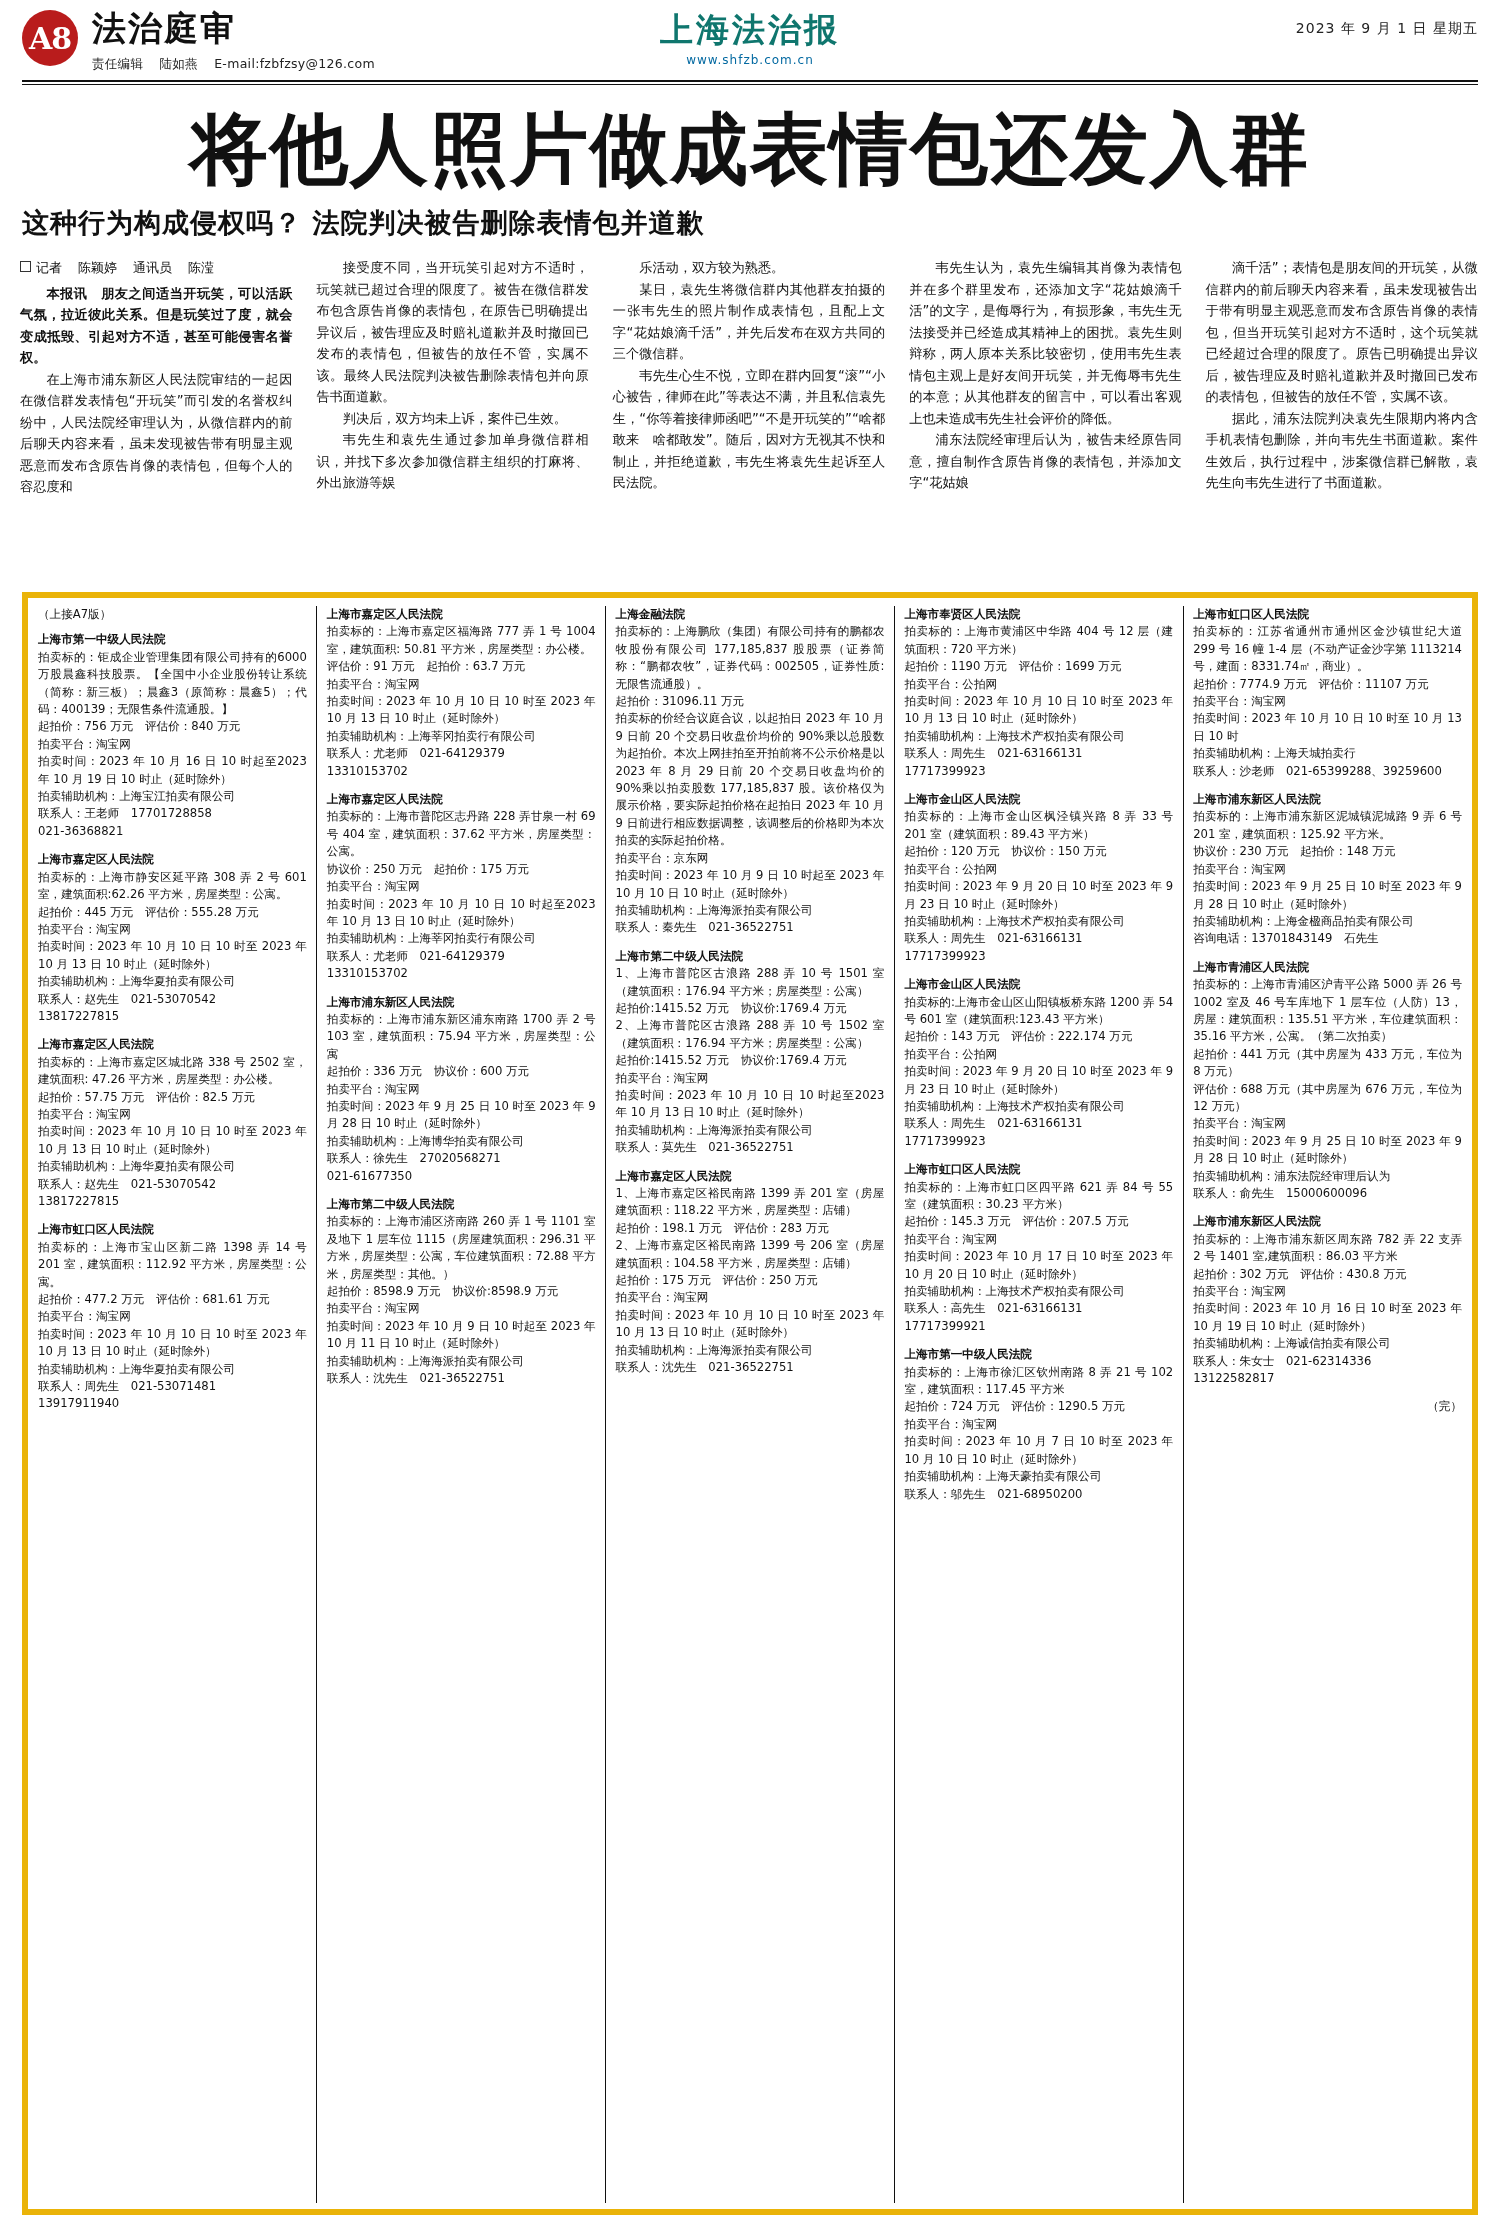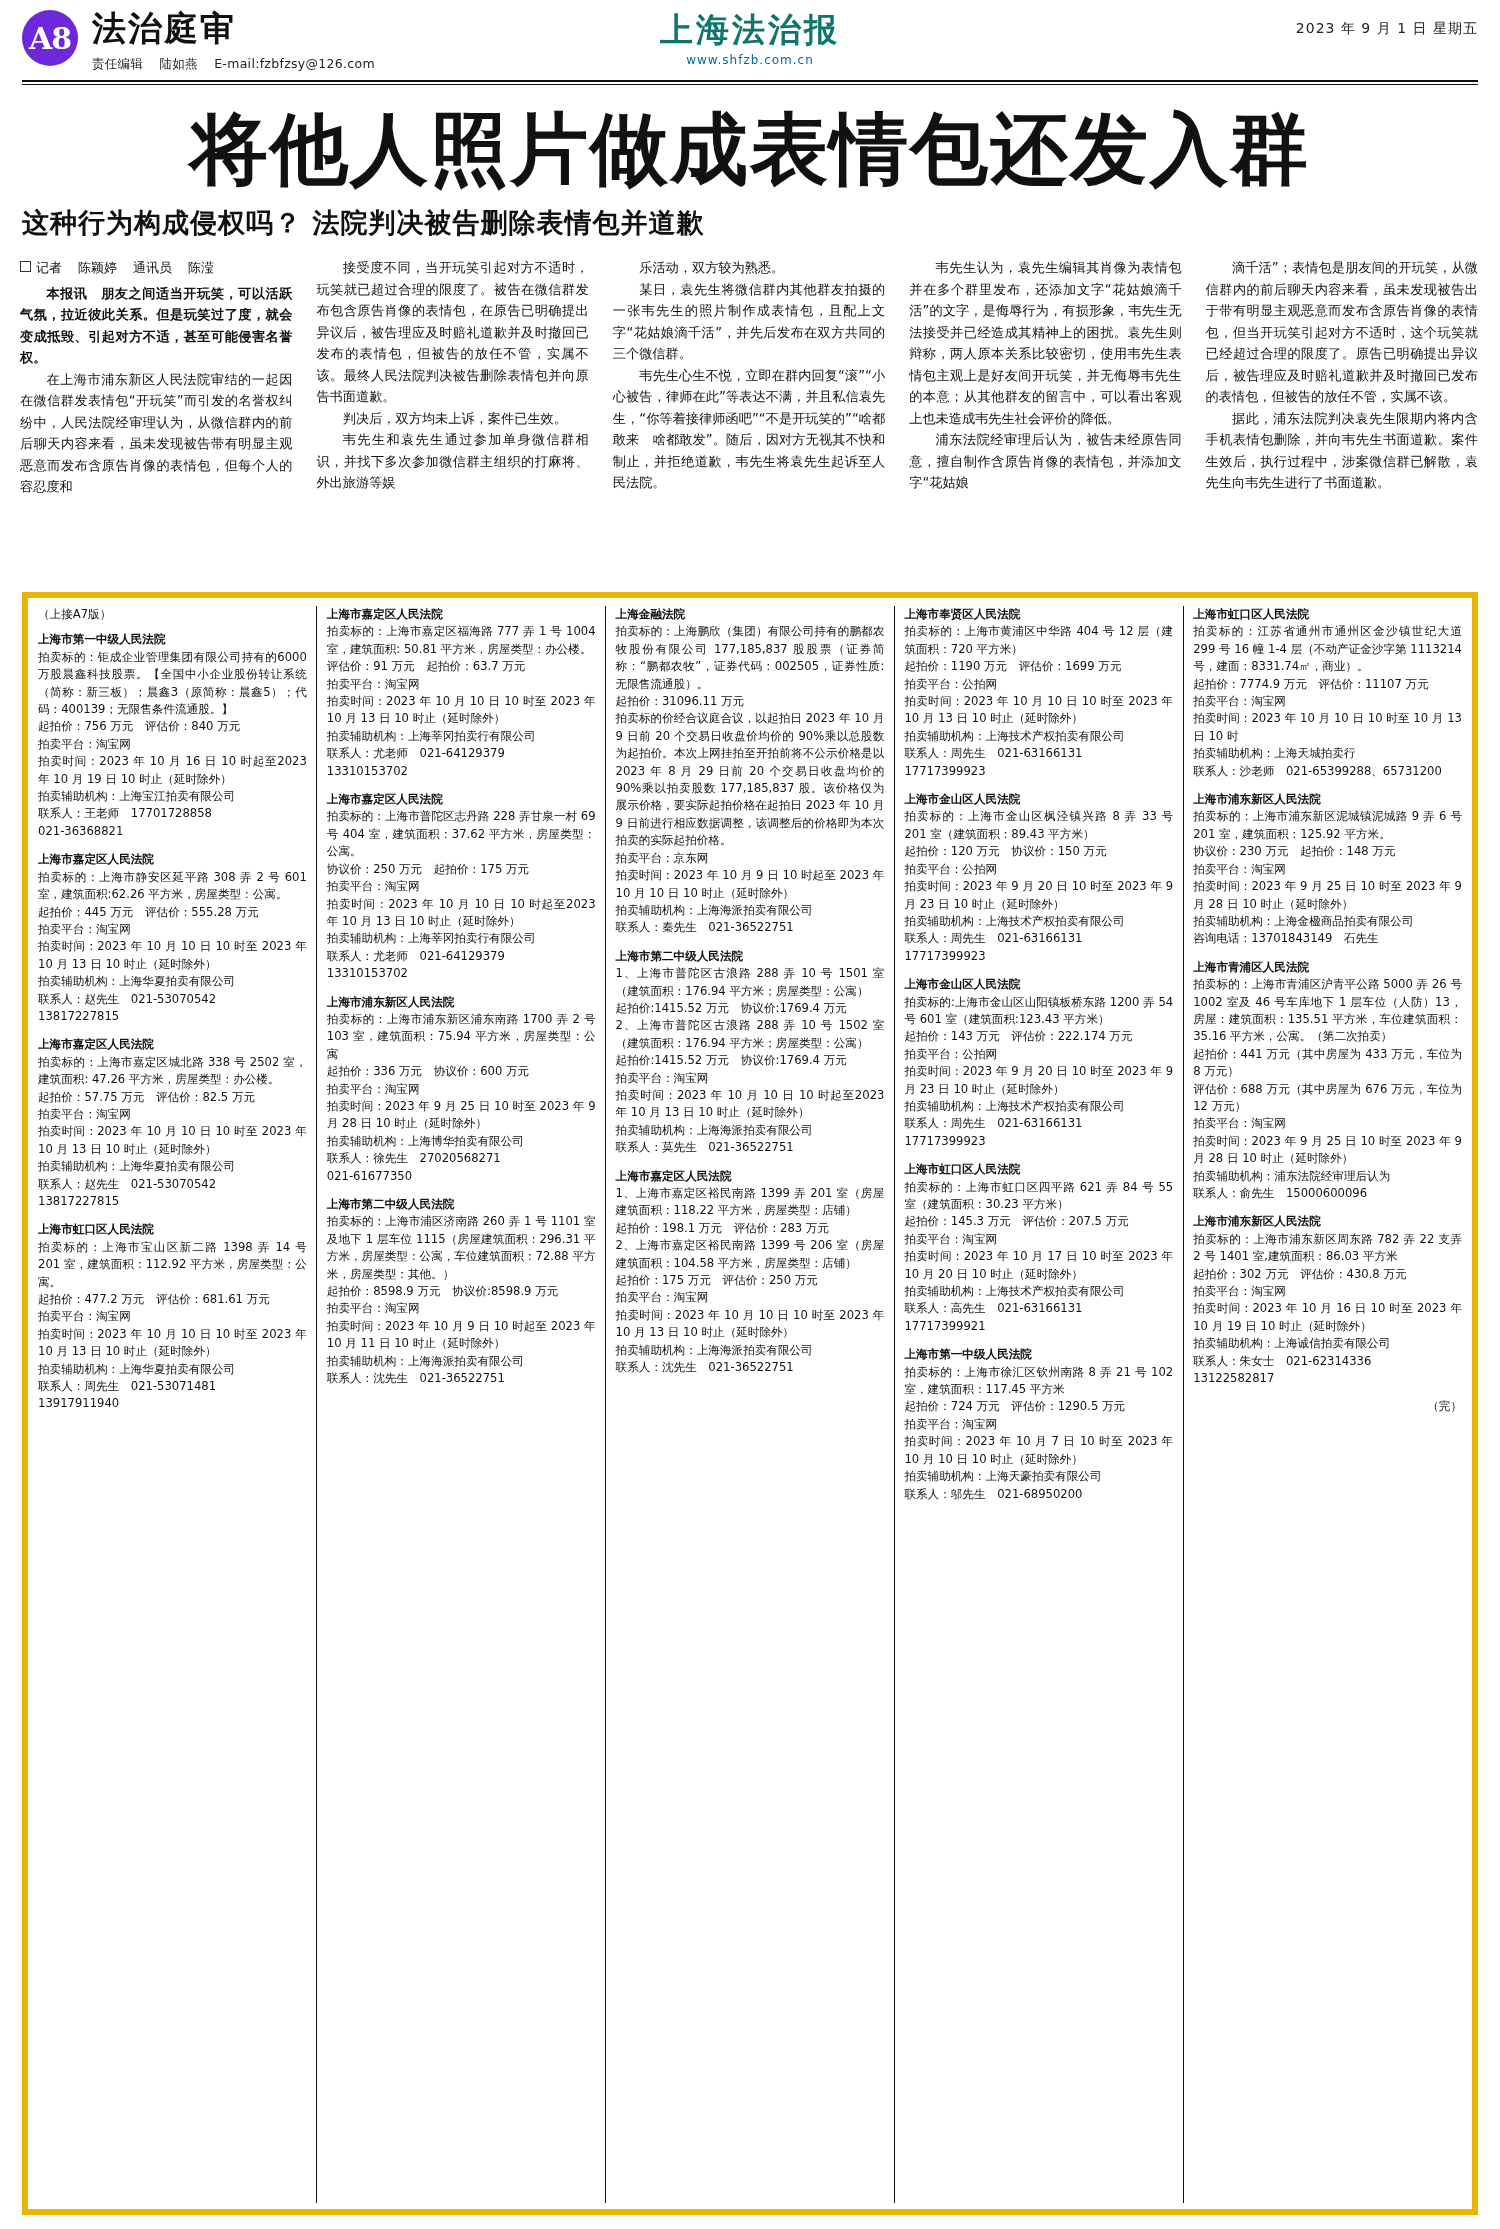--- a/index.html
+++ b/index.html
@@ -9,21 +9,21 @@
     color:#111;
     -webkit-font-smoothing:antialiased;
   }
   .page{position:relative;width:1500px;height:2229px;overflow:hidden;background:#fff;}
 
   
   .masthead{position:relative;height:72px;margin:8px 22px 0 22px;}
   .mast-left{position:absolute;left:0;top:0;display:flex;align-items:flex-start;}
   .a8-badge{
     width:56px;height:56px;border-radius:50%;
-    background:#6d28d9;color:#fff;
+    background:#b91c1c;color:#fff;
     display:flex;align-items:center;justify-content:center;
     font-family:"DejaVu Serif","Liberation Serif",serif;
     font-size:30px;font-weight:700;letter-spacing:-1px;
     margin-top:2px;
   }
   .mast-title-wrap{margin-left:14px;}
   .mast-title{
     font-family:"DejaVu Serif","Liberation Serif",serif;
     font-size:34px;font-weight:700;letter-spacing:2px;line-height:40px;
   }
@@ -313,21 +313,21 @@
           <p class="nline">拍卖辅助机构：上海天豪拍卖有限公司</p>
           <p class="nline">联系人：邬先生　021-68950200</p>
         </div>
         <div class="nblock">
           <div class="ct">上海市虹口区人民法院</div>
           <p class="nline">拍卖标的：江苏省通州市通州区金沙镇世纪大道 299 号 16 幢 1-4 层（不动产证金沙字第 1113214 号，建面：8331.74㎡，商业）。</p>
           <p class="nline">起拍价：7774.9 万元　评估价：11107 万元</p>
           <p class="nline">拍卖平台：淘宝网</p>
           <p class="nline">拍卖时间：2023 年 10 月 10 日 10 时至 10 月 13 日 10 时</p>
           <p class="nline">拍卖辅助机构：上海天城拍卖行</p>
-          <p class="nline">联系人：沙老师　021-65399288、65731200</p>
+          <p class="nline">联系人：沙老师　021-65399288、39259600</p>
         </div>
         <div class="nblock">
           <div class="ct">上海市浦东新区人民法院</div>
           <p class="nline">拍卖标的：上海市浦东新区泥城镇泥城路 9 弄 6 号 201 室，建筑面积：125.92 平方米。</p>
           <p class="nline">协议价：230 万元　起拍价：148 万元</p>
           <p class="nline">拍卖平台：淘宝网</p>
           <p class="nline">拍卖时间：2023 年 9 月 25 日 10 时至 2023 年 9 月 28 日 10 时止（延时除外）</p>
           <p class="nline">拍卖辅助机构：上海金楹商品拍卖有限公司</p>
           <p class="nline">咨询电话：13701843149　石先生</p>
         </div>

